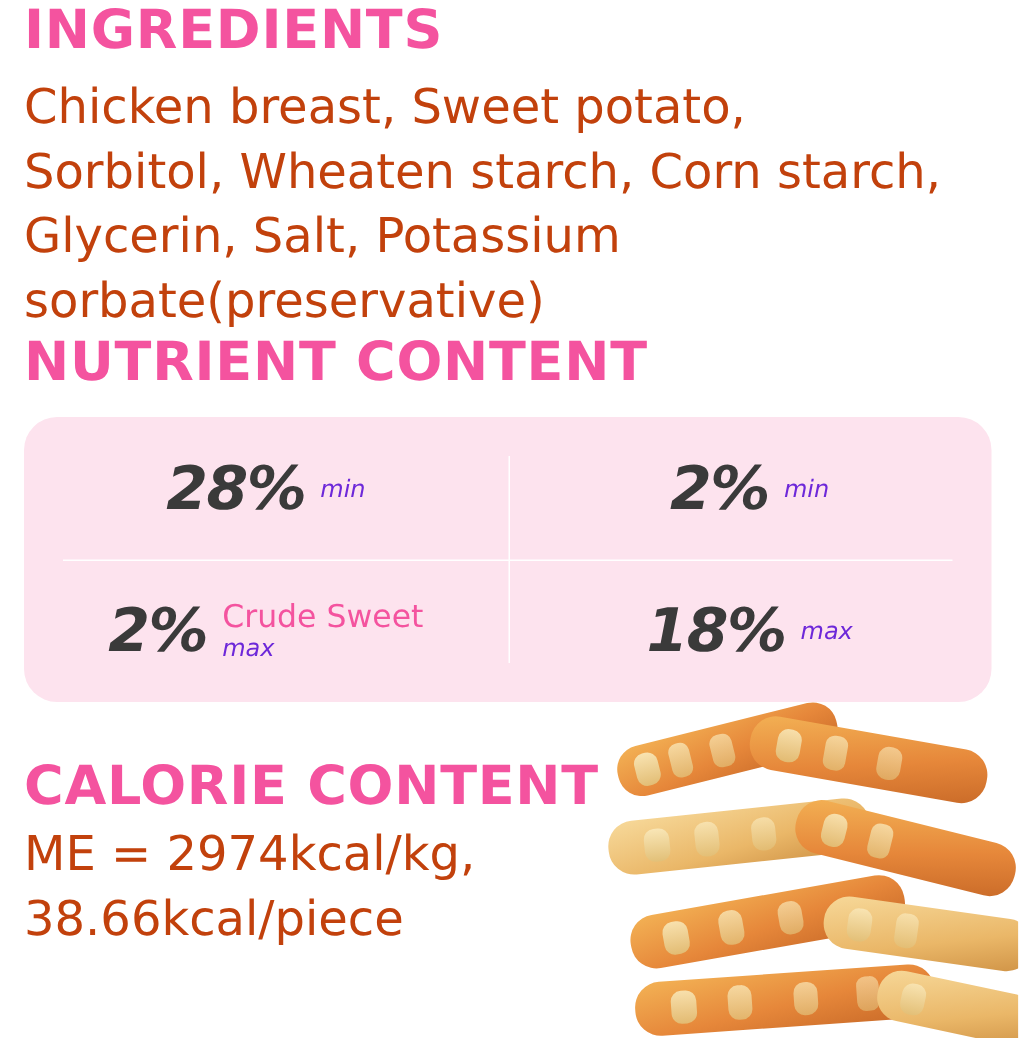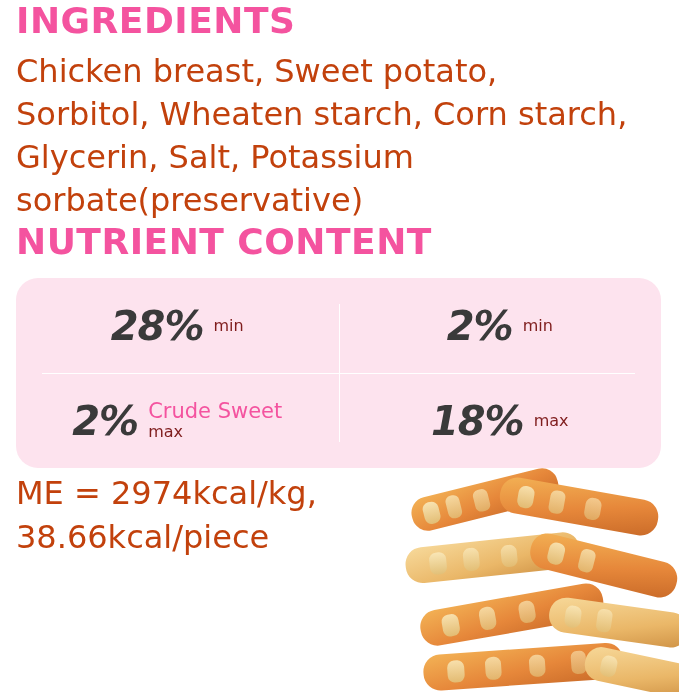--- a/index.html
+++ b/index.html
@@ -98,21 +98,22 @@
     justify-content: center;
     line-height: 1.05;
   }
   .nut-name {
     color: #f4539f;
     font-size: 21px;
     font-family: "DejaVu Sans", sans-serif;
     white-space: nowrap;
   }
   .nut-qualifier {
-    color: #7f1d1d;
+    color: #6d28d9;
+    font-style: italic;
     font-size: 16px;
     font-family: "DejaVu Sans", sans-serif;
     margin-top: 2px;
   }
   #calorie-title {
     margin-top: 38px;
   }
   #calorie-text {
     margin-top: 4px;
     max-width: 420px;
@@ -167,20 +168,21 @@
       <div class="nut-cell">
         <span class="nut-value">18%</span>
         <span class="nut-labels">
           <span class="nut-qualifier">max</span>
         </span>
       </div>
 
     </div>
   </div>
 
+  <h1 class="section-title" id="calorie-title">CALORIE CONTENT</h1>
 
   <p class="body-text" id="calorie-text">ME = 2974kcal/kg, 38.66kcal/piece</p>
 
   <div class="product-photo">
     <svg width="290" height="225" viewBox="0 0 290 225" xmlns="http://www.w3.org/2000/svg">
       <defs>
         <linearGradient id="gA" x1="0" y1="0" x2="1" y2="1">
           <stop offset="0%" stop-color="#f3b255"></stop>
           <stop offset="55%" stop-color="#e6873a"></stop>
           <stop offset="100%" stop-color="#c96a28"></stop>

